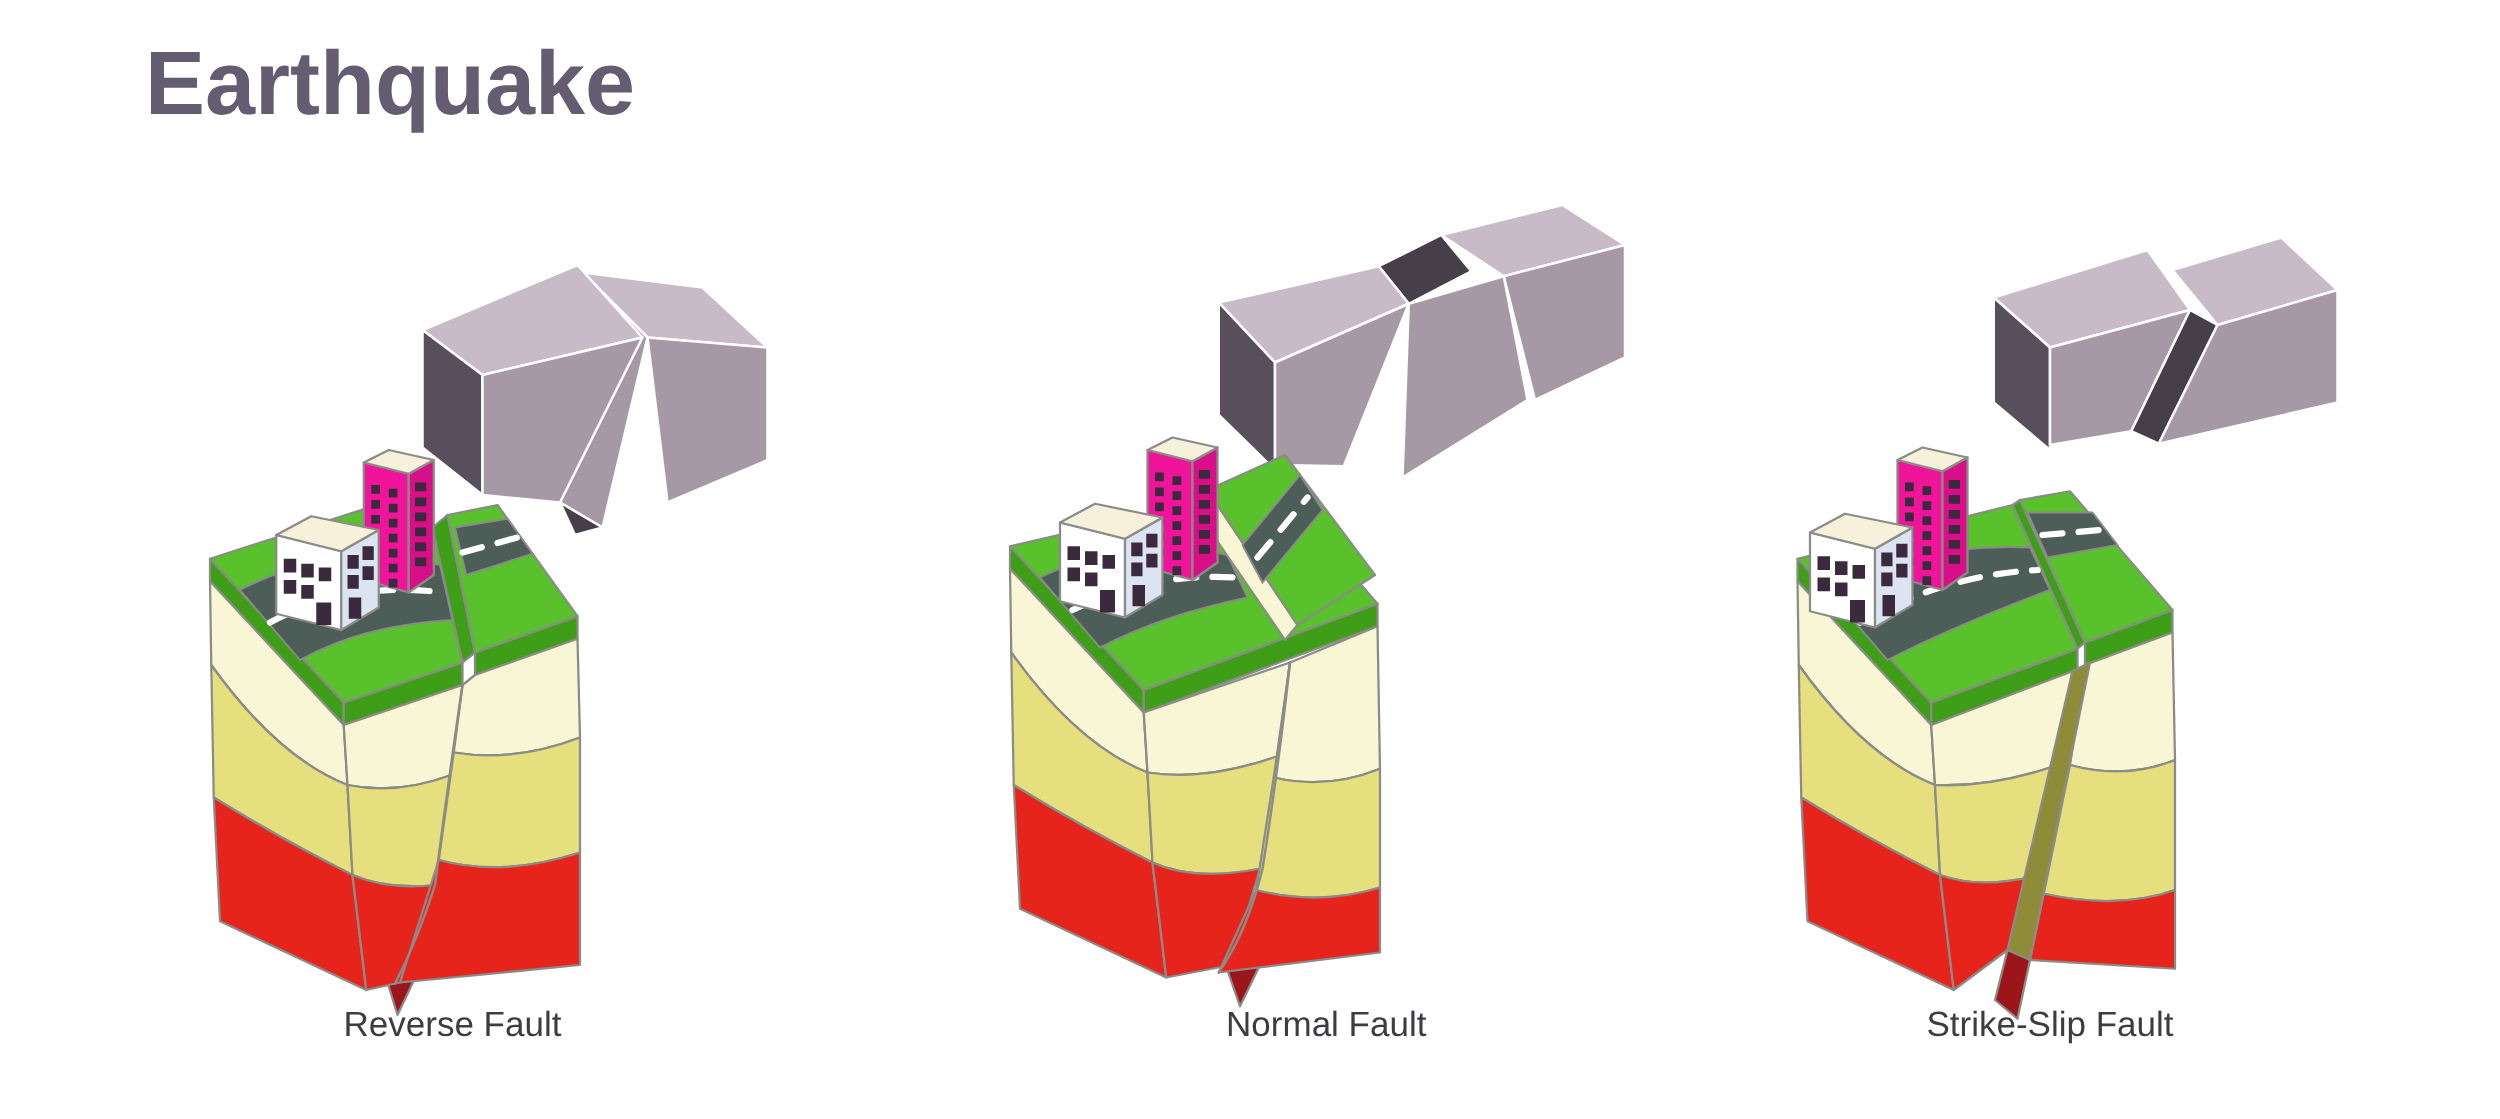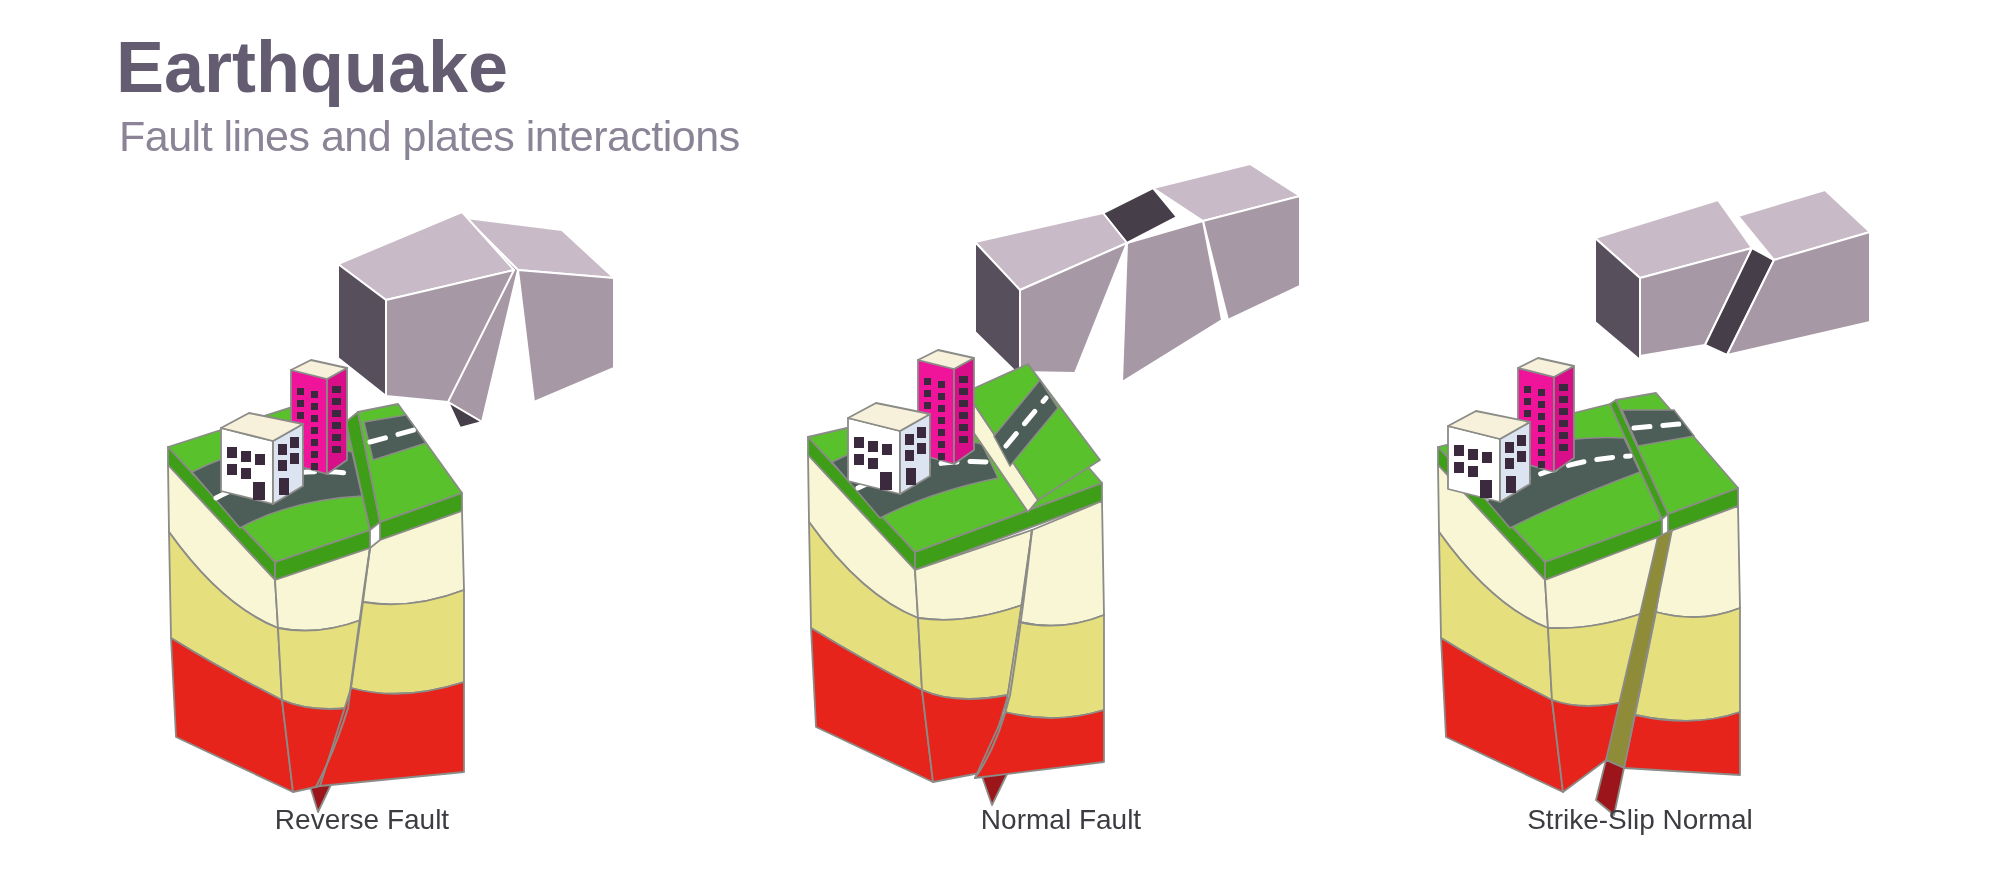--- a/index.html
+++ b/index.html
@@ -83,21 +83,20 @@
             <rect class="win" x="75" y="85" width="9" height="11"></rect>
           <rect class="win" x="63" y="108" width="9" height="11"></rect>
             <rect class="win" x="75" y="101" width="9" height="11"></rect>
           <rect class="win" x="64" y="126" width="10" height="17"></rect>
         </g>
       </g>
     </symbol>
   </svg>
 
   <div class="title">Earthquake</div>
-  <div class="subtitle">Fault lines and plates interactions</div>
 
   <svg class="d1" width="560" height="660" viewBox="0 0 560 660">
     <g>
       <path class="pt pl" d="M336,58 L432,70 L484,118 L388,110 Z"></path>
       <path class="pf pl" d="M388,110 L484,118 L484,208 L404,242 Z"></path>
       <path class="pf pl" d="M336,58 L388,110 L352,262 L318,242 Z"></path>
       <path class="pt pl" d="M208,104 L332,52 L384,110 L256,140 Z"></path>
       <path class="ps pl" d="M208,104 L256,140 L256,236 L208,198 Z"></path>
       <path class="pf pl" d="M256,140 L384,110 L318,242 L256,236 Z"></path>
       <path class="pg pl" d="M318,242 L352,262 L330,268 Z"></path>
@@ -193,15 +192,15 @@
       <path class="road" d="M62,312 Q135,274 224,278 L240,312 Q165,340 110,368 Z"></path>
       <path class="dash" d="M88,338 Q155,300 230,296"></path>
       <path class="road" d="M222,250 L274,250 L294,276 L238,286 Z"></path>
       <path class="dash" d="M234,268 L280,264"></path>
       <use href="#bldgs" x="42" y="190" width="180" height="160"></use>
     </g>
   </svg>
 
   <div class="fault-label" style="left:362px">Reverse Fault</div>
   <div class="fault-label" style="left:1061px">Normal Fault</div>
-  <div class="fault-label" style="left:1640px">Strike-Slip Normal</div>
+  <div class="fault-label" style="left:1640px">Strike-Slip Fault</div>
 
 </div>
 
 </body></html>

